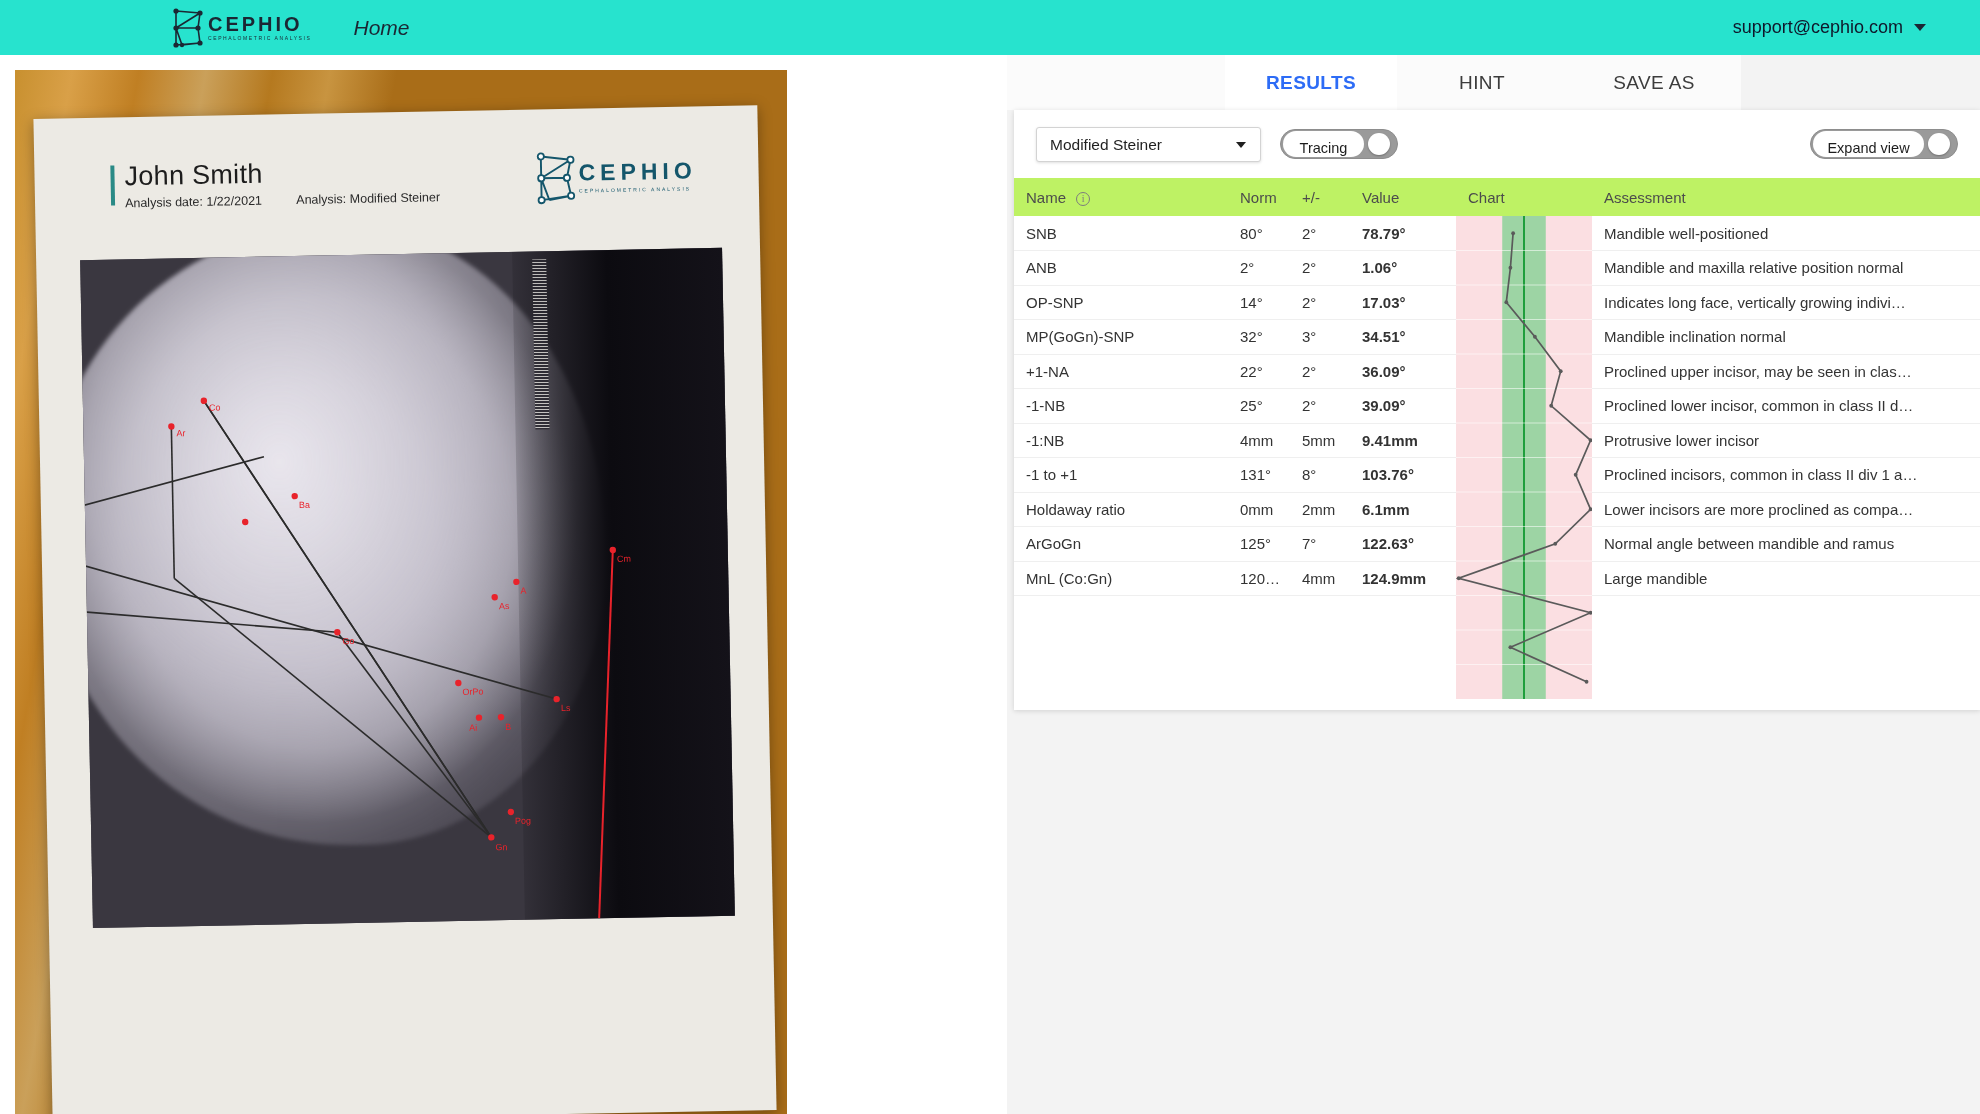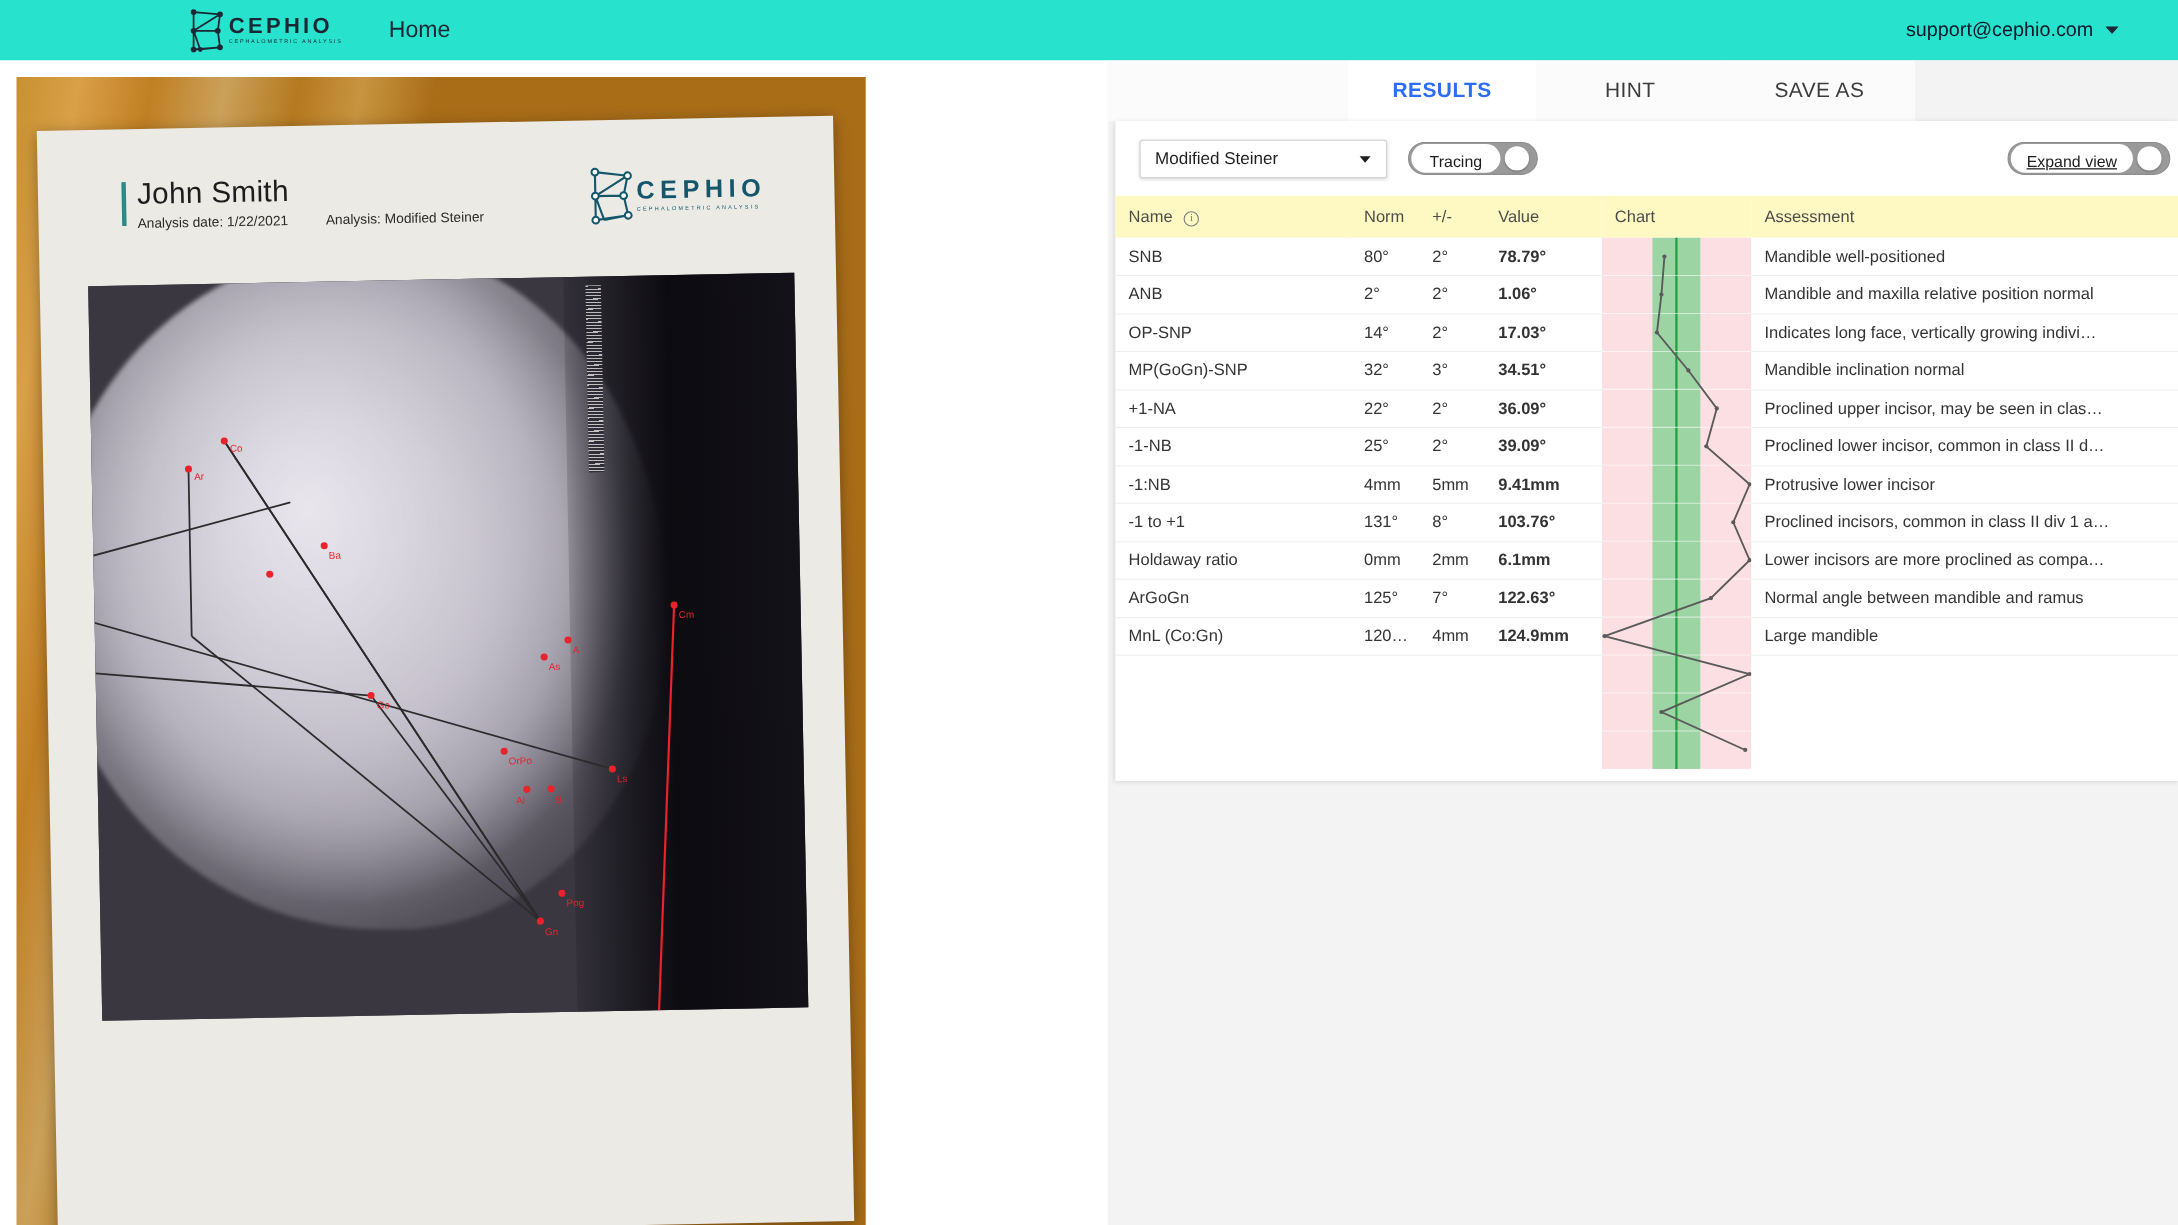--- a/index.html
+++ b/index.html
@@ -27,20 +27,21 @@
     font-size: 20px; font-weight: 700; letter-spacing: 3px;
     color: #1b2733; font-family: "Liberation Sans", sans-serif;
   }
   .brand-sub {
     font-size: 5px; letter-spacing: 1.6px; color: #1b2733;
     margin-top: 2px; white-space: nowrap;
   }
   .nav-home {
     margin-left: 42px; font-size: 21px; color: #1b2733;
     cursor: pointer;
+    font-style: italic;
   }
   .header-account {
     margin-left: auto; margin-right: 54px;
     display: flex; align-items: center; gap: 11px;
     font-size: 18px; color: #0f172a; cursor: pointer;
   }
   .chev-down {
     width: 0; height: 0; border-left: 6px solid transparent;
     border-right: 6px solid transparent; border-top: 7px solid #1b2733;
   }
@@ -164,26 +165,26 @@
     flex: 1; text-align: center; color: #1d1d1d; font-size: 14.5px;
     background: #ffffff; height: 26px; line-height: 26px;
     border-radius: 13px; margin: 2px 0 2px 2px; padding: 4px 13px;
   }
   .pill-toggle .pill-knob {
     width: 22px; height: 22px; border-radius: 50%;
     background: #ffffff; margin-left: 4px; margin-right: 4px;
     box-shadow: 0 1px 2px rgba(0,0,0,0.28);
   }
   .toggle-tracing { left: 266px; top: 19px; width: 118px; }
-  .toggle-expand  { right: 7px;  top: 19px; width: 148px; text-decoration: underline; }
+  .toggle-expand  { right: 22px;  top: 19px; width: 148px; }
 
   
   .tbl { width: 100%; border-collapse: collapse; table-layout: fixed; }
   .tbl thead th {
-    background: #fef9c3; height: 38px; font-size: 15px; font-weight: 400;
+    background: #bef264; height: 38px; font-size: 15px; font-weight: 400;
     color: #4c4c4c; text-align: left; padding-left: 12px; vertical-align: middle;
   }
   .tbl tbody td {
     height: 34.5px; font-size: 15px; color: #333333;
     padding-left: 12px; border-bottom: 1px solid #efefef;
     white-space: nowrap; overflow: hidden; text-overflow: ellipsis;
     vertical-align: middle;
   }
   .col-name  { width: 214px; }
   .col-norm  { width: 62px; }

